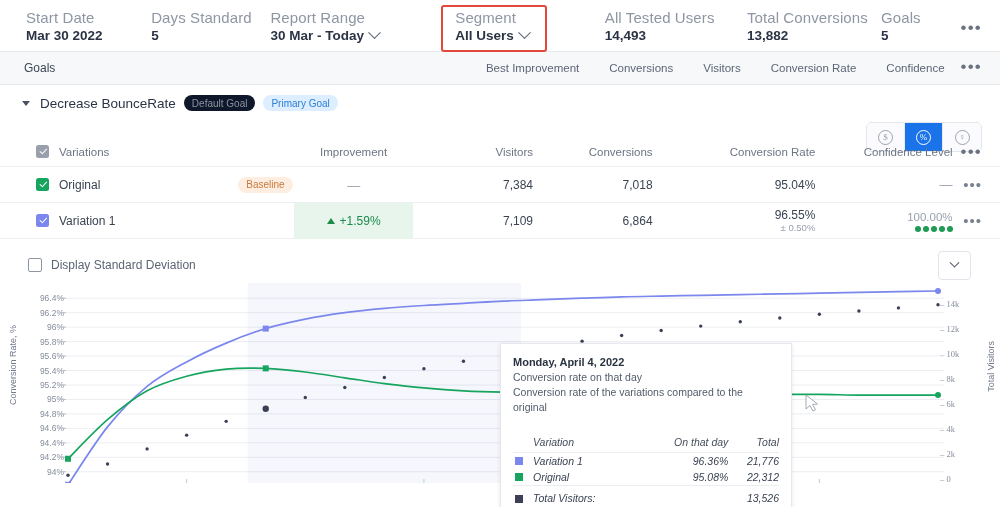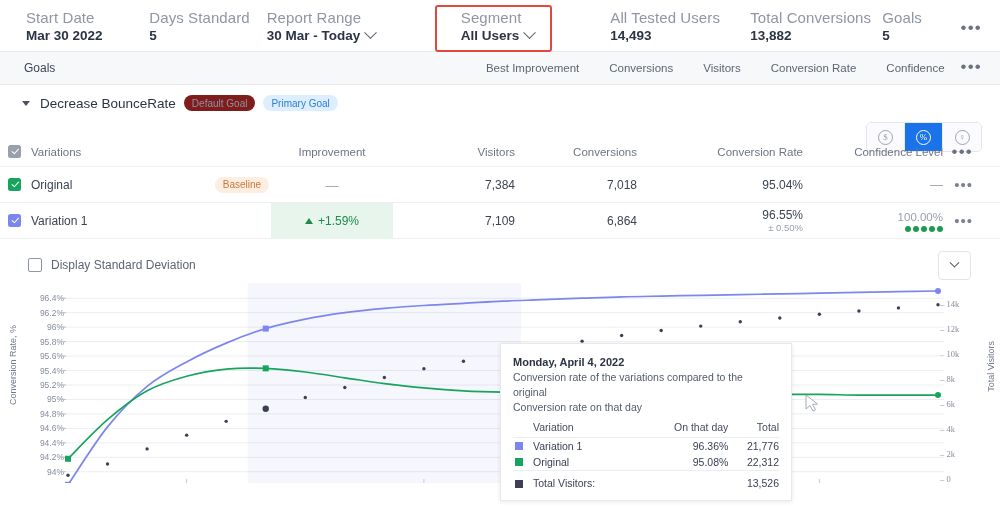--- a/index.html
+++ b/index.html
@@ -33,21 +33,21 @@
     display: flex; align-items: center; gap: 6px;
   }
   .chev {
     display:inline-block; width:9px; height:9px;
     border-right:1.6px solid #5b6474; border-bottom:1.6px solid #5b6474;
     transform: rotate(45deg) translate(-2px,-2px);
   }
   .segment-box {
     border: 2px solid #e2483c;
     border-radius: 3px;
-    padding: 4px 16px 5px 24px;
+    padding: 4px 16px 5px 12px;
     margin-top: -4px;
   }
   .dots {
     color:#6b7280; font-size:17px; letter-spacing:1.2px;
     line-height:10px; user-select:none;
   }
 
   
   .goals-strip {
     height: 33px;
@@ -68,21 +68,21 @@
   }
   .caret-down {
     width:0;height:0;border-left:4.5px solid transparent;border-right:4.5px solid transparent;
     border-top:5.5px solid #4a5262; margin-right:2px;
   }
   .goal-name { font-size:13.5px; color:#2b3445; font-weight:400; }
   .pill {
     font-size:10px; padding:2.5px 8px; border-radius:10px; line-height:11px;
     white-space:nowrap;
   }
-  .pill.default { background:#7f1d1d; color:#8b93a1; }
+  .pill.default { background:#0f172a; color:#8b93a1; }
   .pill.primary { background:#dceeff; color:#2b7fd4; }
 
   
   .unit-toggle {
     position:absolute; right:18px; top:122px;
     display:flex; border:1px solid #e3e6ec; border-radius:5px; overflow:hidden;
     background:#fbfbfd;
   }
   .unit-btn {
     width:38px; height:28px; display:flex; align-items:center; justify-content:center;
@@ -96,21 +96,21 @@
     font-size:9px; display:flex; align-items:center; justify-content:center;
     font-family:"Liberation Serif", serif; line-height:1;
   }
   .unit-btn.active .unit-ico { border-color:#fff; color:#fff; }
 
   
   .vtable { margin-top: 22px; width:100%; }
   .vrow {
     display:flex; align-items:center;
     border-bottom:1px solid #edeff2;
-    padding-left:8px; padding-right:18px;
+    padding-left:36px; padding-right:18px;
     position:relative;
   }
   .vrow.header { height:30px; }
   .vrow.data { height:36px; }
   .c-name { width:205px; display:flex; align-items:center; gap:10px; }
   .c-badge { width:58px; display:flex; justify-content:center; }
   .c-improve { width:122px; text-align:center; }
   .c-visitors { width:122px; text-align:right; }
   .c-conv { width:122px; text-align:right; }
   .c-rate { width:166px; text-align:right; }
@@ -185,21 +185,21 @@
 
   
   .tooltip {
     position:absolute; left:500px; top:343px; width:292px;
     background:#fff; border:1px solid #e6e8ee;
     box-shadow:0 1px 4px rgba(30,40,60,.10);
     padding:10px 12px 9px 12px; z-index:40;
   }
   .tt-title { font-size:11px; font-weight:700; color:#2a3341; line-height:16px; }
   .tt-sub { font-size:10.5px; color:#535c6b; line-height:15px; }
-  .tt-table { width:100%; border-collapse:collapse; margin-top:5px; }
+  .tt-table { width:100%; border-collapse:collapse; margin-top:20px;font-style:italic; }
   .tt-table th {
     font-size:10.5px; font-weight:400; color:#444d5c; padding:1px 0 4px 0;
     border-bottom:1px solid #ecedf1;
   }
   .tt-table td { font-size:10.5px; color:#394253; padding:2px 0; }
   .tt-c1 { text-align:left; padding-left:20px !important; position:relative; }
   .tt-c2, .tt-c3 { text-align:right; }
   .swatch { position:absolute; left:2px; top:4px; width:8px;height:8px; }
   .tt-sep td { border-top:1px solid #ecedf1; padding-top:6px !important; }
 </style>
@@ -462,22 +462,22 @@
         <circle cx="858.9090909090909" cy="28.05333333333334" r="1.7" fill="#3c3f56"></circle>
         <circle cx="898.4545454545455" cy="24.919999999999987" r="1.7" fill="#3c3f56"></circle>
         <circle cx="938" cy="21.78666666666666" r="1.7" fill="#3c3f56"></circle>
         <circle cx="265.72727272727275" cy="125.81333333333333" r="3.2" fill="#3c3f56"></circle>
         <path d="M806 418 L806 432 L810 428.5 L813 434 L815.5 432.8 L812.6 427.4 L817.5 427 Z" fill="#ffffff" stroke="#9aa0ad" stroke-width="0.9" transform="translate(0,-306)"></path>
       </svg>
   </div>
 
   <div class="tooltip">
     <div class="tt-title">Monday, April 4, 2022</div>
+    <div class="tt-sub">Conversion rate on that day</div>
     <div class="tt-sub">Conversion rate of the variations compared to the original</div>
-    <div class="tt-sub">Conversion rate on that day</div>
     <table class="tt-table">
       <tbody>
           <tr>
         <th class="tt-c1">Variation</th>
         <th class="tt-c2">On that day</th>
         <th class="tt-c3">Total</th>
       </tr>
       <tr>
         <td class="tt-c1">
           <span class="swatch" style="background:#7b87ec"></span>

